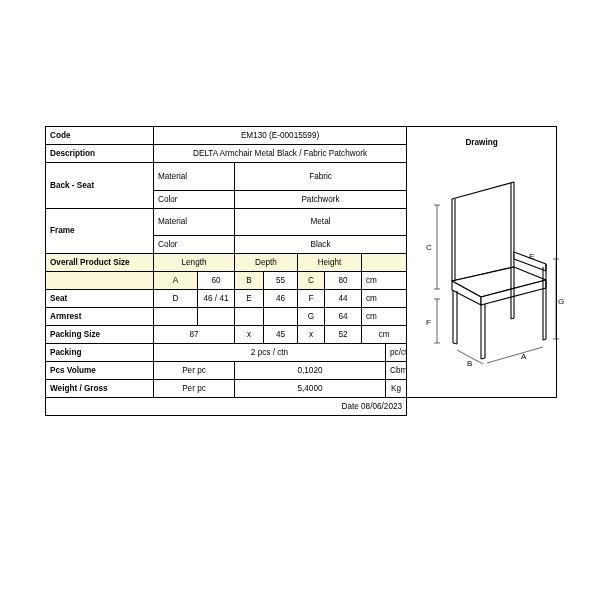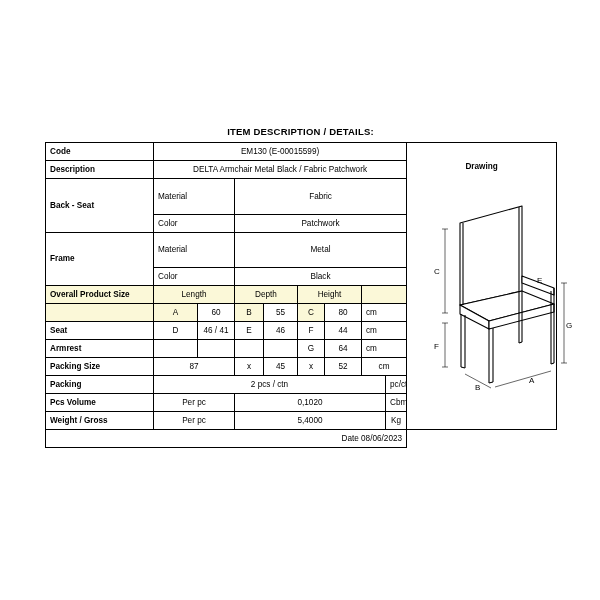--- a/index.html
+++ b/index.html
@@ -42,21 +42,21 @@
   }
   .lbl {
     font-weight: bold;
   }
   .ctr { text-align: center; }
   .lft { text-align: left; margin-top: 32px; }
   .bold { font-weight: normal; }
   .yellow { background: #fbf8d8 !important; }
   .drawing-cell {
     vertical-align: top;
-    padding: 16px !important;
+    padding: 8px !important;
     position: relative;
   }
   .drawing-title {
     text-align: center;
     font-weight: bold;
     font-size: 8.2px;
     padding-top: 3px;
   }
   .drawing-wrap {
     position: relative;
@@ -75,21 +75,20 @@
   }
   .date-row td {
     text-align: right;
     font-size: 8.2px;
   }
 </style>
 </head>
 <body>
 
 <div id="sheet">
-  <div class="doc-title">ITEM DESCRIPTION / DETAILS:</div>
 
   <table class="spec">
     <colgroup>
       <col style="width:108px">
       <col style="width:44px">
       <col style="width:37px">
       <col style="width:29px">
       <col style="width:34px">
       <col style="width:27px">
       <col style="width:37px">

